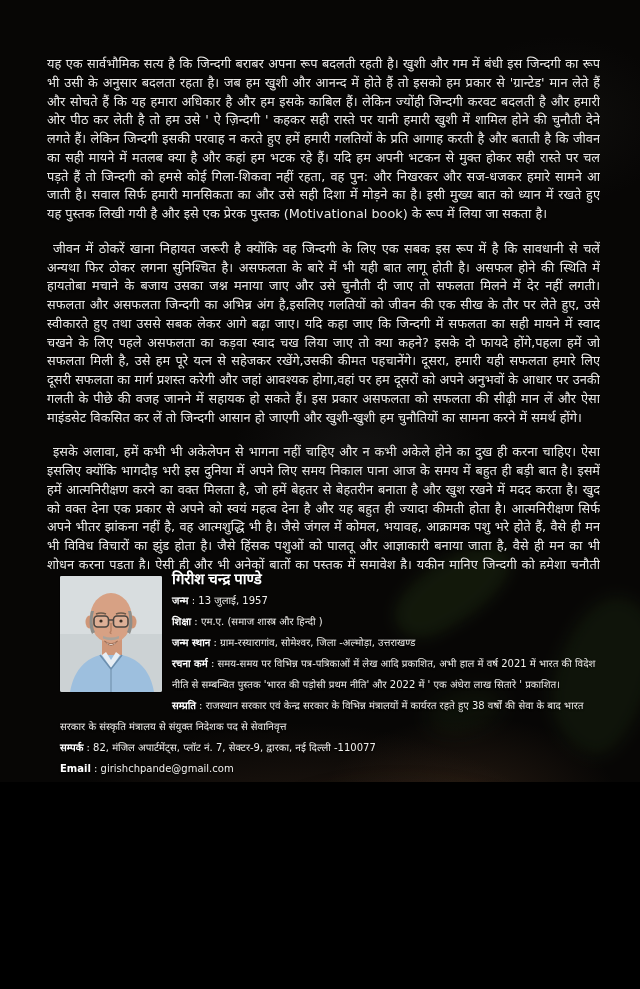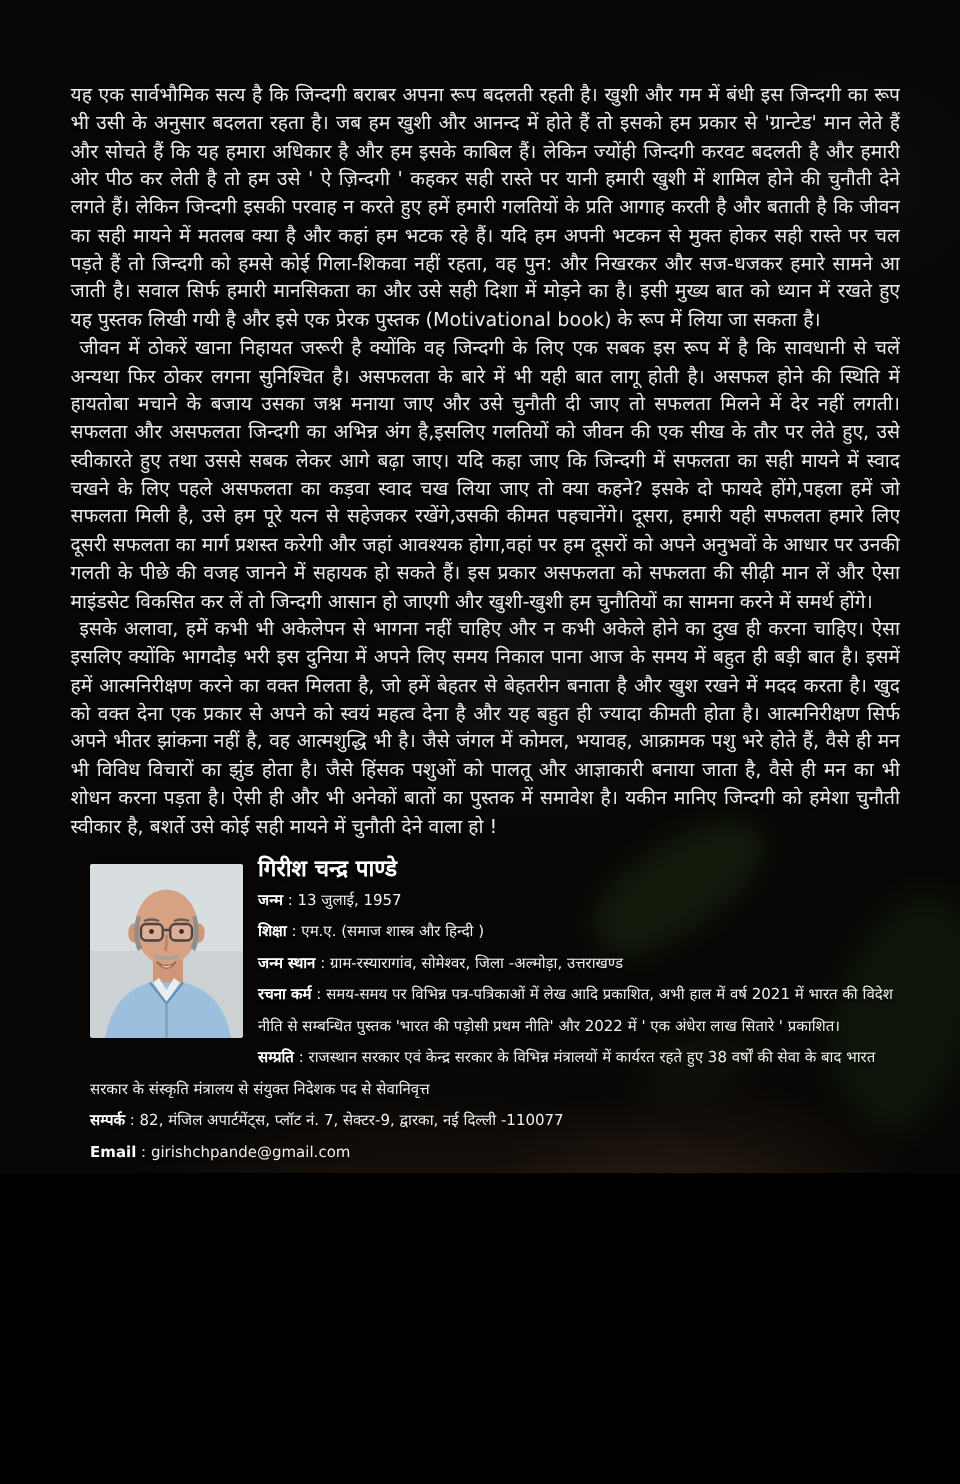--- a/index.html
+++ b/index.html
@@ -22,27 +22,27 @@
   .hand2{left:20px;top:890px;width:250px;height:170px;background:rgba(108,74,50,.33);border-radius:50%;filter:blur(24px);}
   .hand3{left:300px;top:940px;width:260px;height:120px;background:rgba(55,32,22,.55);border-radius:50%;filter:blur(20px);}
 
   
   .synopsis{
     position:absolute;left:47px;right:40px;top:55px;max-height:514px;overflow:hidden;
     color:#eae9e7;font-size:12.8px;line-height:18.75px;text-align:justify;
     text-shadow:0 1px 2px rgba(0,0,0,.9);
   }
   .synopsis p{margin:0;}
-  .synopsis p:nth-of-type(2),.synopsis p:nth-of-type(3){text-indent:6px;}
+  .synopsis p:nth-of-type(2),.synopsis p:nth-of-type(3){text-indent:6px;margin-top:16px;}
 
   
   .author{position:absolute;left:60px;right:38px;top:568px;color:#f0efec;text-shadow:0 1px 2px rgba(0,0,0,.9);}
   .author-photo{float:left;width:102px;height:116px;margin:8px 10px 4px 0;border-radius:2px;overflow:hidden;background:#ccd2d4;box-shadow:0 0 0 1px rgba(0,0,0,.35);}
   .author-photo svg{display:block;width:100%;height:100%;}
-  .author-name{font-size:15px;font-weight:bold;line-height:22px;color:#fff;}
+  .author-name{font-size:15px;font-weight:bold;line-height:22px;color:#fff;font-family:Liberation Serif, serif;}
   .bio-line{font-size:10px;line-height:21px;}
   .lbl{font-weight:bold;color:#fff;}
 
   
   .publisher{position:absolute;left:52px;top:845px;color:#fff;}
   .logo-row{display:flex;align-items:center;gap:9px;}
   .wp-circle{width:33px;height:33px;border-radius:50%;background:#fff;display:flex;align-items:center;justify-content:center;flex:0 0 auto;}
   .wp-circle span{font-family:"DejaVu Serif",serif;font-style:italic;font-weight:bold;font-size:18px;color:#141414;letter-spacing:-2px;transform:rotate(-10deg);}
   .wm-wrap{position:relative;}
   .wordmark{font-family:"Liberation Sans",sans-serif;font-weight:bold;font-size:22px;letter-spacing:-.6px;color:#fff;line-height:24px;margin-left:36px;}

